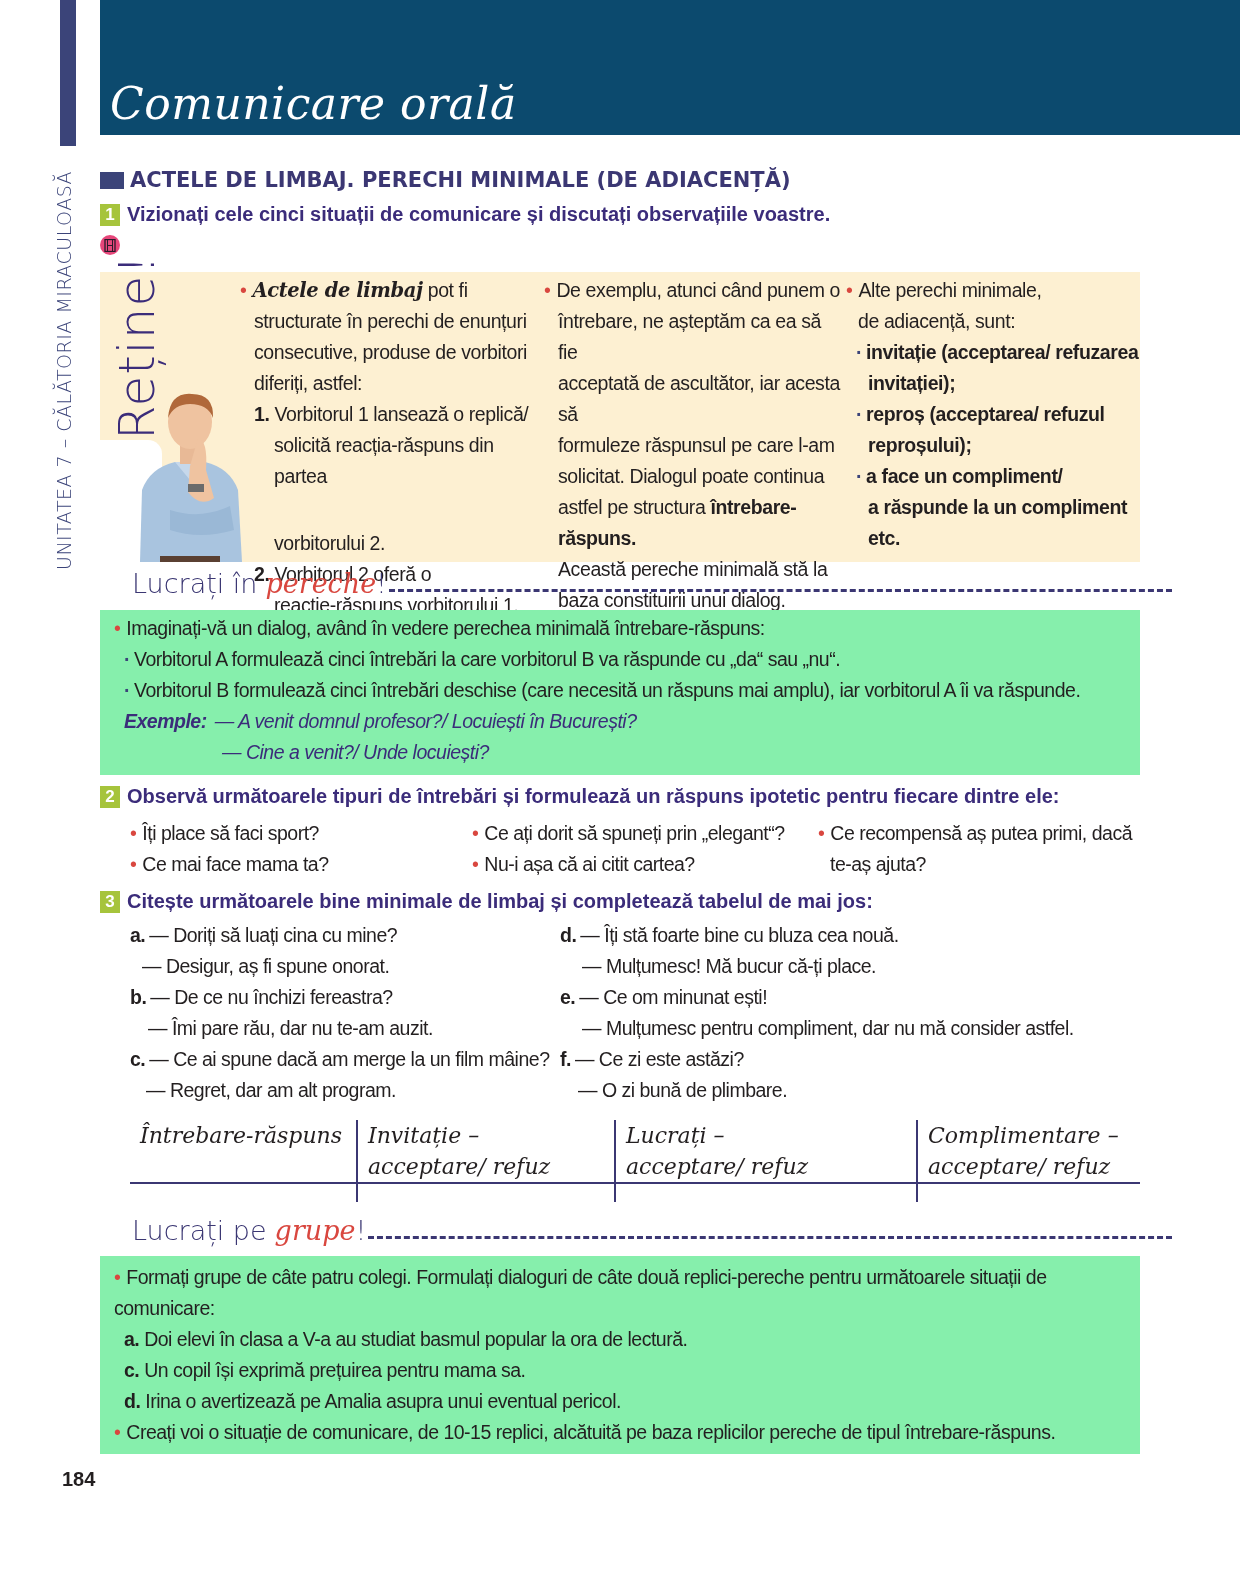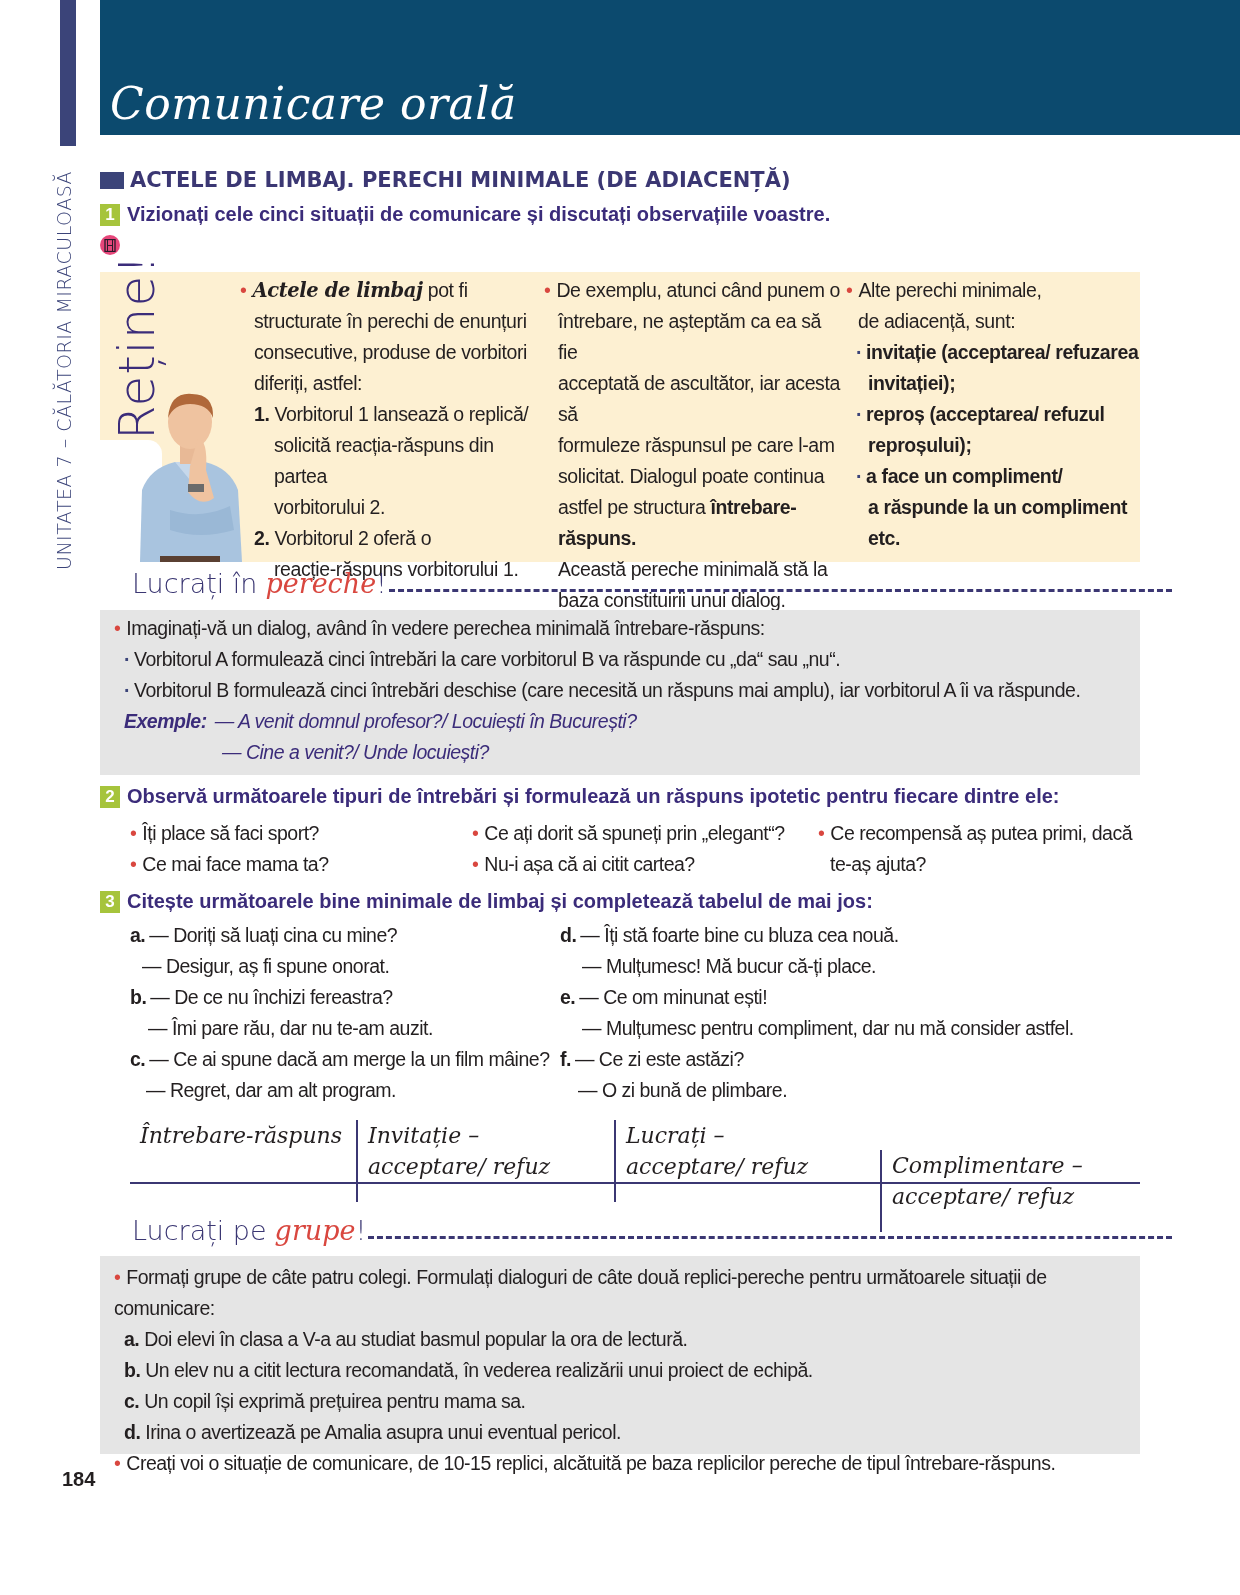--- a/index.html
+++ b/index.html
@@ -85,21 +85,21 @@
     font-family: "DejaVu Sans", sans-serif; font-weight: 300; margin-left: 32px;
   }
   .work-header .script {
     font-family: "DejaVu Serif", serif; font-style: italic; color: #d9473f;
     font-size: 27px; margin-left: 8px;
   }
   .dashes {
     flex: 1; border-bottom: 3px dashed #3b3773; margin-bottom: 7px; margin-left: 2px;
   }
   .yellow-box {
-    position: absolute; left: 100px; width: 1040px; background: #e5e5e5;
+    position: absolute; left: 100px; width: 1040px; background: #86efac;
   }
   .ybody {
     position: absolute; left: 14px; font-size: 19.5px; line-height: 31px;
     font-family: "Liberation Sans", sans-serif; letter-spacing: -0.5px;
   }
   .indent { padding-left: 10px; }
   .exemple-label {
     font-weight: bold; font-style: italic; color: #3b2c7a; margin-right: 8px;
   }
   .exemple-text { font-style: italic; color: #3b2c7a; }
@@ -166,21 +166,21 @@
   <rect x="30" y="176" width="60" height="6" fill="#5a4032"></rect>
 </svg>
 
 <div class="col" style="left:240px; width:300px;">
   <div><span class="bullet">•</span><span class="hand">Actele de limbaj</span><span> pot fi</span></div>
   <div style="padding-left:14px;">structurate în perechi de enunțuri</div>
   <div style="padding-left:14px;">consecutive, produse de vorbitori</div>
   <div style="padding-left:14px;">diferiți, astfel:</div>
   <div style="padding-left:14px;"><span class="num">1.</span> <span>Vorbitorul 1 lansează o replică/</span></div>
   <div style="padding-left:34px;">solicită reacția-răspuns din partea</div>
-  <div style="padding-left:34px;">vorbitorului 2.</div>
+  <div style="padding-left:34px;margin-top:36px;">vorbitorului 2.</div>
   <div style="padding-left:14px;"><span class="num">2.</span> <span>Vorbitorul 2 oferă o</span></div>
   <div style="padding-left:34px;">reacție-răspuns vorbitorului 1.</div>
 </div>
 
 <div class="col" style="left:544px; width:300px;">
   <div><span class="bullet">•</span><span>De exemplu, atunci când punem o</span></div>
   <div style="padding-left:14px;">întrebare, ne așteptăm ca ea să fie</div>
   <div style="padding-left:14px;">acceptată de ascultător, iar acesta să</div>
   <div style="padding-left:14px;">formuleze răspunsul pe care l-am</div>
   <div style="padding-left:14px;">solicitat. Dialogul poate continua</div>
@@ -264,37 +264,36 @@
     <div>Întrebare-răspuns</div>
   </div>
   <div class="tcell bordered" style="left:226px; width:260px;">
     <div>Invitație –</div>
     <div>acceptare/ refuz</div>
   </div>
   <div class="tcell bordered" style="left:484px; width:266px;">
     <div>Lucrați –</div>
     <div>acceptare/ refuz</div>
   </div>
-  <div class="tcell bordered" style="left:750px; width:260px;margin-top:30px;">
+  <div class="tcell bordered" style="left:786px; width:260px;">
     <div>Complimentare –</div>
     <div>acceptare/ refuz</div>
   </div>
   <div class="tline"></div>
 </div>
 
 <div class="work-header" style="top:1215px;">
   <span>Lucrați pe </span>
   <span class="script">grupe</span>
   <span>!</span>
   <span class="dashes"></span>
 </div>
 <div class="yellow-box" style="top:1256px; height:198px;">
   <div class="ybody" style="top:6px; width:1025px;">
     <div><span class="bullet">•</span><span>Formați grupe de câte patru colegi. Formulați dialoguri de câte două replici-pereche pentru următoarele situații de comunicare:</span></div>
     <div class="indent"><span class="b">a.</span> <span>Doi elevi în clasa a V-a au studiat basmul popular la ora de lectură.</span></div>
-    <div class="indent"><span class="b">b.</span> <span>Un elev nu a citit lectura recomandată, în vederea realizării unui proiect de echipă.</span></div>
     <div class="indent"><span class="b">c.</span> <span>Un copil își exprimă prețuirea pentru mama sa.</span></div>
     <div class="indent"><span class="b">d.</span> <span>Irina o avertizează pe Amalia asupra unui eventual pericol.</span></div>
     <div><span class="bullet">•</span><span>Creați voi o situație de comunicare, de 10-15 replici, alcătuită pe baza replicilor pereche de tipul întrebare-răspuns.</span></div>
   </div>
 </div>
 
 <div class="page-number">184</div>
 
 </body></html>

